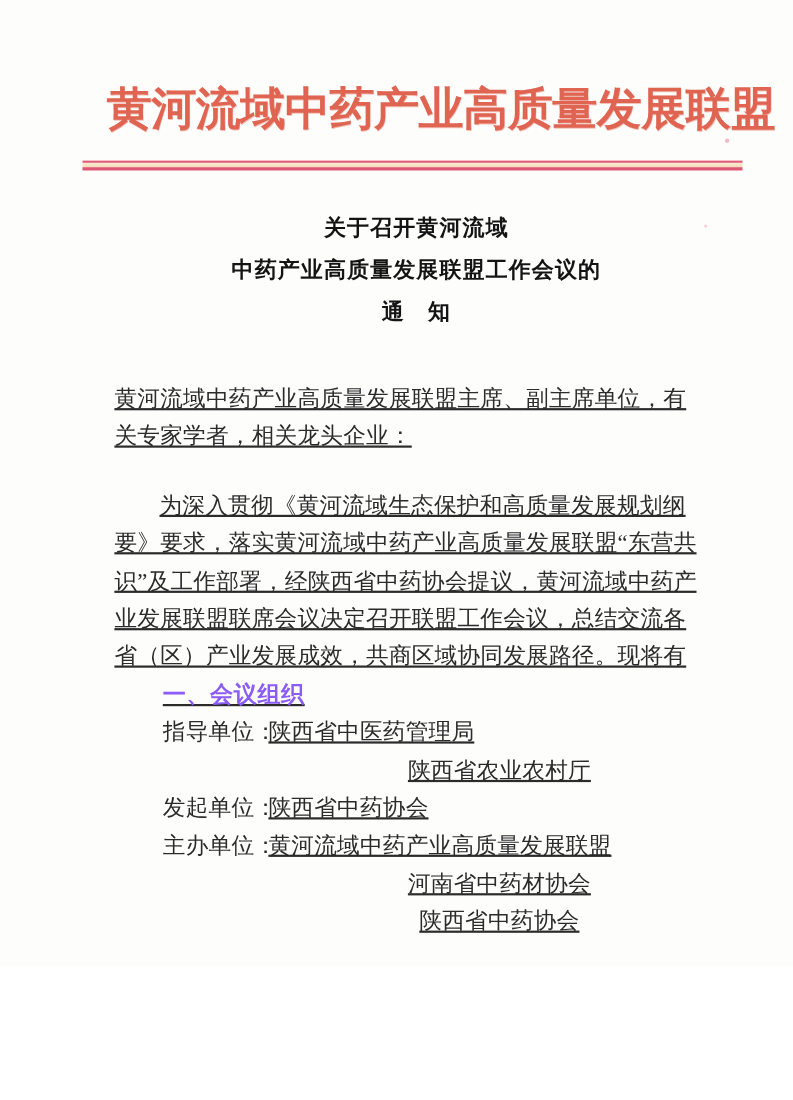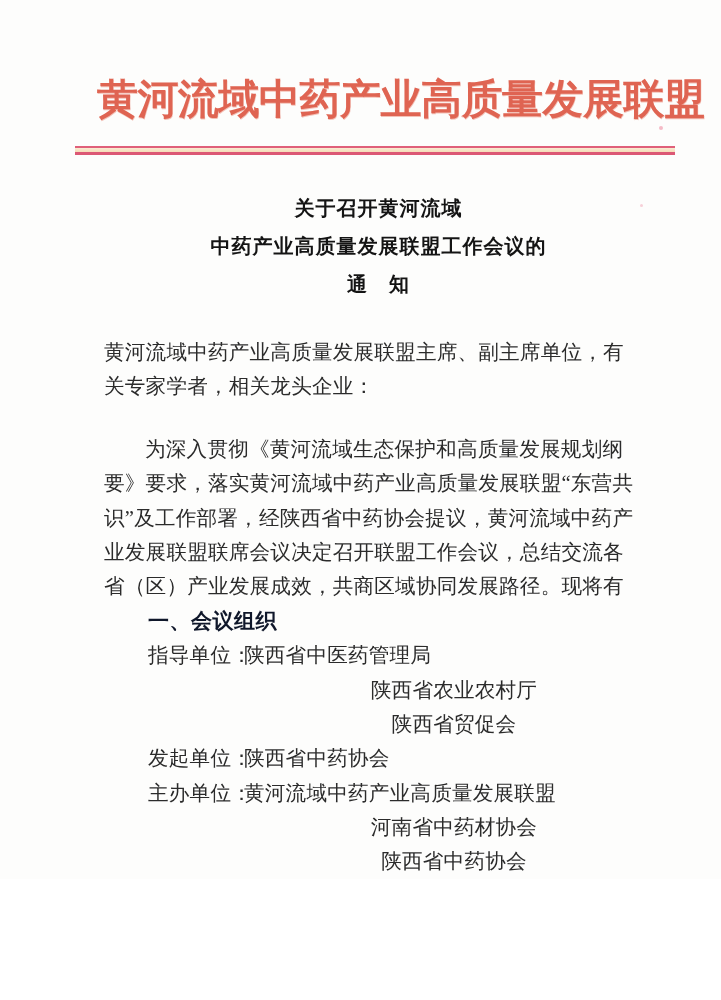--- a/index.html
+++ b/index.html
@@ -23,28 +23,28 @@
     box-sizing:border-box;
   }
   
   .notice-title{
     position:absolute;left:36px;top:189px;width:685px;
     text-align:center;font-size:20px;font-weight:bold;
     line-height:38px;color:#141414;letter-spacing:1px;
   }
   
   .body-text{
-    position:absolute;left:104px;top:335px;width:560px;
-    font-size:20.6px;line-height:34.4px;color:#2b2b2b;
+    position:absolute;left:104px;top:346px;width:560px;
+    font-size:20.6px;line-height:34.4px;color:#2b2b2b;text-decoration:underline;
   }
   .bl{white-space:nowrap;height:34.4px;letter-spacing:0.2px;}
   .ind2{padding-left:41px;margin-top:28px;}
   .heading{
     font-family:"Liberation Sans","DejaVu Sans",sans-serif;
-    font-weight:bold;padding-left:44px;font-size:21px;color:#0f172a;
+    font-weight:bold;padding-left:44px;font-size:21px;color:#8b5cf6;
     letter-spacing:0.5px;
   }
   .org-row{padding-left:44px;}
   .org-label{display:inline-block;width:96px;}
   .org-cont{padding-left:140px;text-align:center;}
   
   .scan-edge-bottom{
     position:absolute;left:67px;top:937px;width:594px;height:6px;
     background:linear-gradient(180deg,#f7ddb2 0%,#f2b488 30%,#ee7fa4 65%,#ea6397 100%);
     transform:rotate(-0.15deg);border-radius:1px;
@@ -75,21 +75,20 @@
     <div class="bl">识”及工作部署，经陕西省中药协会提议，黄河流域中药产</div>
     <div class="bl">业发展联盟联席会议决定召开联盟工作会议，总结交流各</div>
     <div class="bl">省（区）产业发展成效，共商区域协同发展路径。现将有</div>
 
     <div class="bl heading">一、会议组织</div>
 
     <div class="bl org-row">
       <span class="org-label">指导单位：</span><span>陕西省中医药管理局</span>
     </div>
     <div class="bl org-cont">陕西省农业农村厅</div>
-    <div class="bl org-cont">陕西省贸促会</div>
 
     <div class="bl org-row">
       <span class="org-label">发起单位：</span><span>陕西省中药协会</span>
     </div>
 
     <div class="bl org-row">
       <span class="org-label">主办单位：</span><span>黄河流域中药产业高质量发展联盟</span>
     </div>
     <div class="bl org-cont">河南省中药材协会</div>
     <div class="bl org-cont">陕西省中药协会</div>

